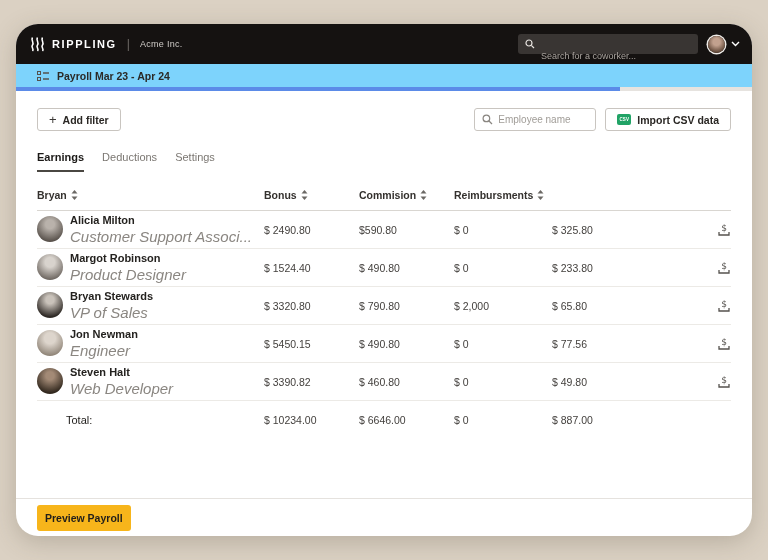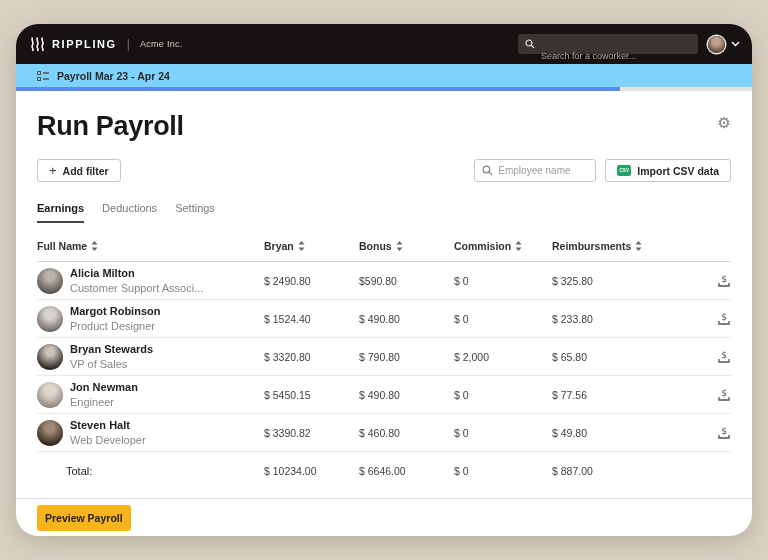--- a/index.html
+++ b/index.html
@@ -90,21 +90,21 @@
   .namecell { display:flex; align-items:center; gap:7px; }
   .avatar {
     width:26px; height:26px; border-radius:50%; flex:0 0 auto;
   }
   .av1 { background:radial-gradient(circle at 50% 32%, #b9b2ab 20%, #57504a 78%); }
   .av2 { background:radial-gradient(circle at 50% 32%, #d8d3cd 22%, #6b645e 80%); }
   .av3 { background:radial-gradient(circle at 50% 30%, #c9c2ba 18%, #2f2a26 75%); }
   .av4 { background:radial-gradient(circle at 50% 32%, #ddd5cc 25%, #8a7f72 82%); }
   .av5 { background:radial-gradient(circle at 50% 30%, #a38a76 18%, #33291f 75%); }
   .pname { font-size:11px; font-weight:700; color:#24221F; line-height:1.3; }
-  .prole { font-size:11px; color:#8A8681; line-height:1.3; }
+  .prole { font-size:15px; color:#8A8681; line-height:1.3;font-style:italic; }
   .val { font-size:10.5px; color:#44413E; }
   .dl-btn { justify-self:end; cursor:pointer; display:flex; }
   .total-row { height:38px; }
   .total-label { font-size:11px; font-weight:400; color:#24221F; margin-left:29px; }
   
   .footer {
     flex:0 0 auto; border-top:1px solid #E5E2DE; height:38px;
     display:flex; align-items:center; justify-content:space-between;
     padding:0 21px;
   }
@@ -166,24 +166,20 @@
       </span>
       <span class="crumb-label">Payroll Mar 23 - Apr 24</span>
     </div>
     <div class="progress-track">
       <div class="progress-fill" id="progress-fill" style="width: 82%;"></div>
     </div>
   </div>
 
   <div class="content">
 
-    <div class="title-row">
-      <h1 class="page-title">Run Payroll</h1>
-      <span class="gear">⚙</span>
-    </div>
 
     <div class="toolbar">
       <button class="btn-outline">
         <span class="plus-glyph">+</span>
         <span>Add filter</span>
       </button>
       <div class="toolbar-right">
         <div class="emp-search">
           <span style="display:flex;">
             <svg width="11" height="11" viewBox="0 0 11 11">
@@ -201,27 +197,20 @@
     </div>
 
     <div class="tabs">
       <span class="tab active">Earnings</span>
       <span class="tab">Deductions</span>
       <span class="tab">Settings</span>
     </div>
 
     <div class="tgrid thead">
       <span class="th">
-        <span>Full Name</span>
-        <svg width="7" height="10" viewBox="0 0 7 10">
-            <polygon points="3.5,0 6.5,3.5 0.5,3.5" fill="#6b6864"></polygon>
-            <polygon points="3.5,10 0.5,6.5 6.5,6.5" fill="#6b6864"></polygon>
-          </svg>
-      </span>
-      <span class="th">
         <span>Bryan</span>
         <svg width="7" height="10" viewBox="0 0 7 10">
             <polygon points="3.5,0 6.5,3.5 0.5,3.5" fill="#6b6864"></polygon>
             <polygon points="3.5,10 0.5,6.5 6.5,6.5" fill="#6b6864"></polygon>
           </svg>
       </span>
       <span class="th">
         <span>Bonus</span>
         <svg width="7" height="10" viewBox="0 0 7 10">
             <polygon points="3.5,0 6.5,3.5 0.5,3.5" fill="#6b6864"></polygon>

